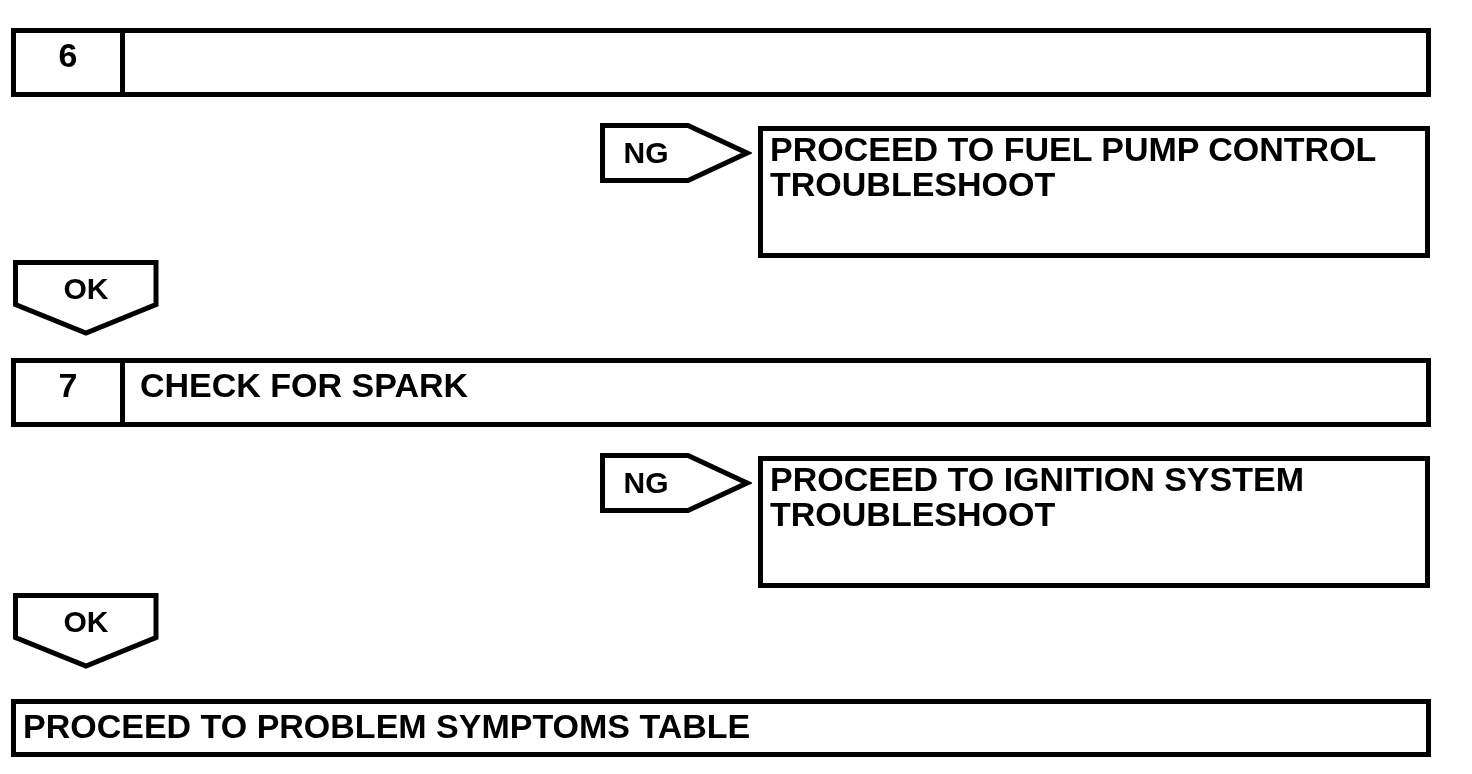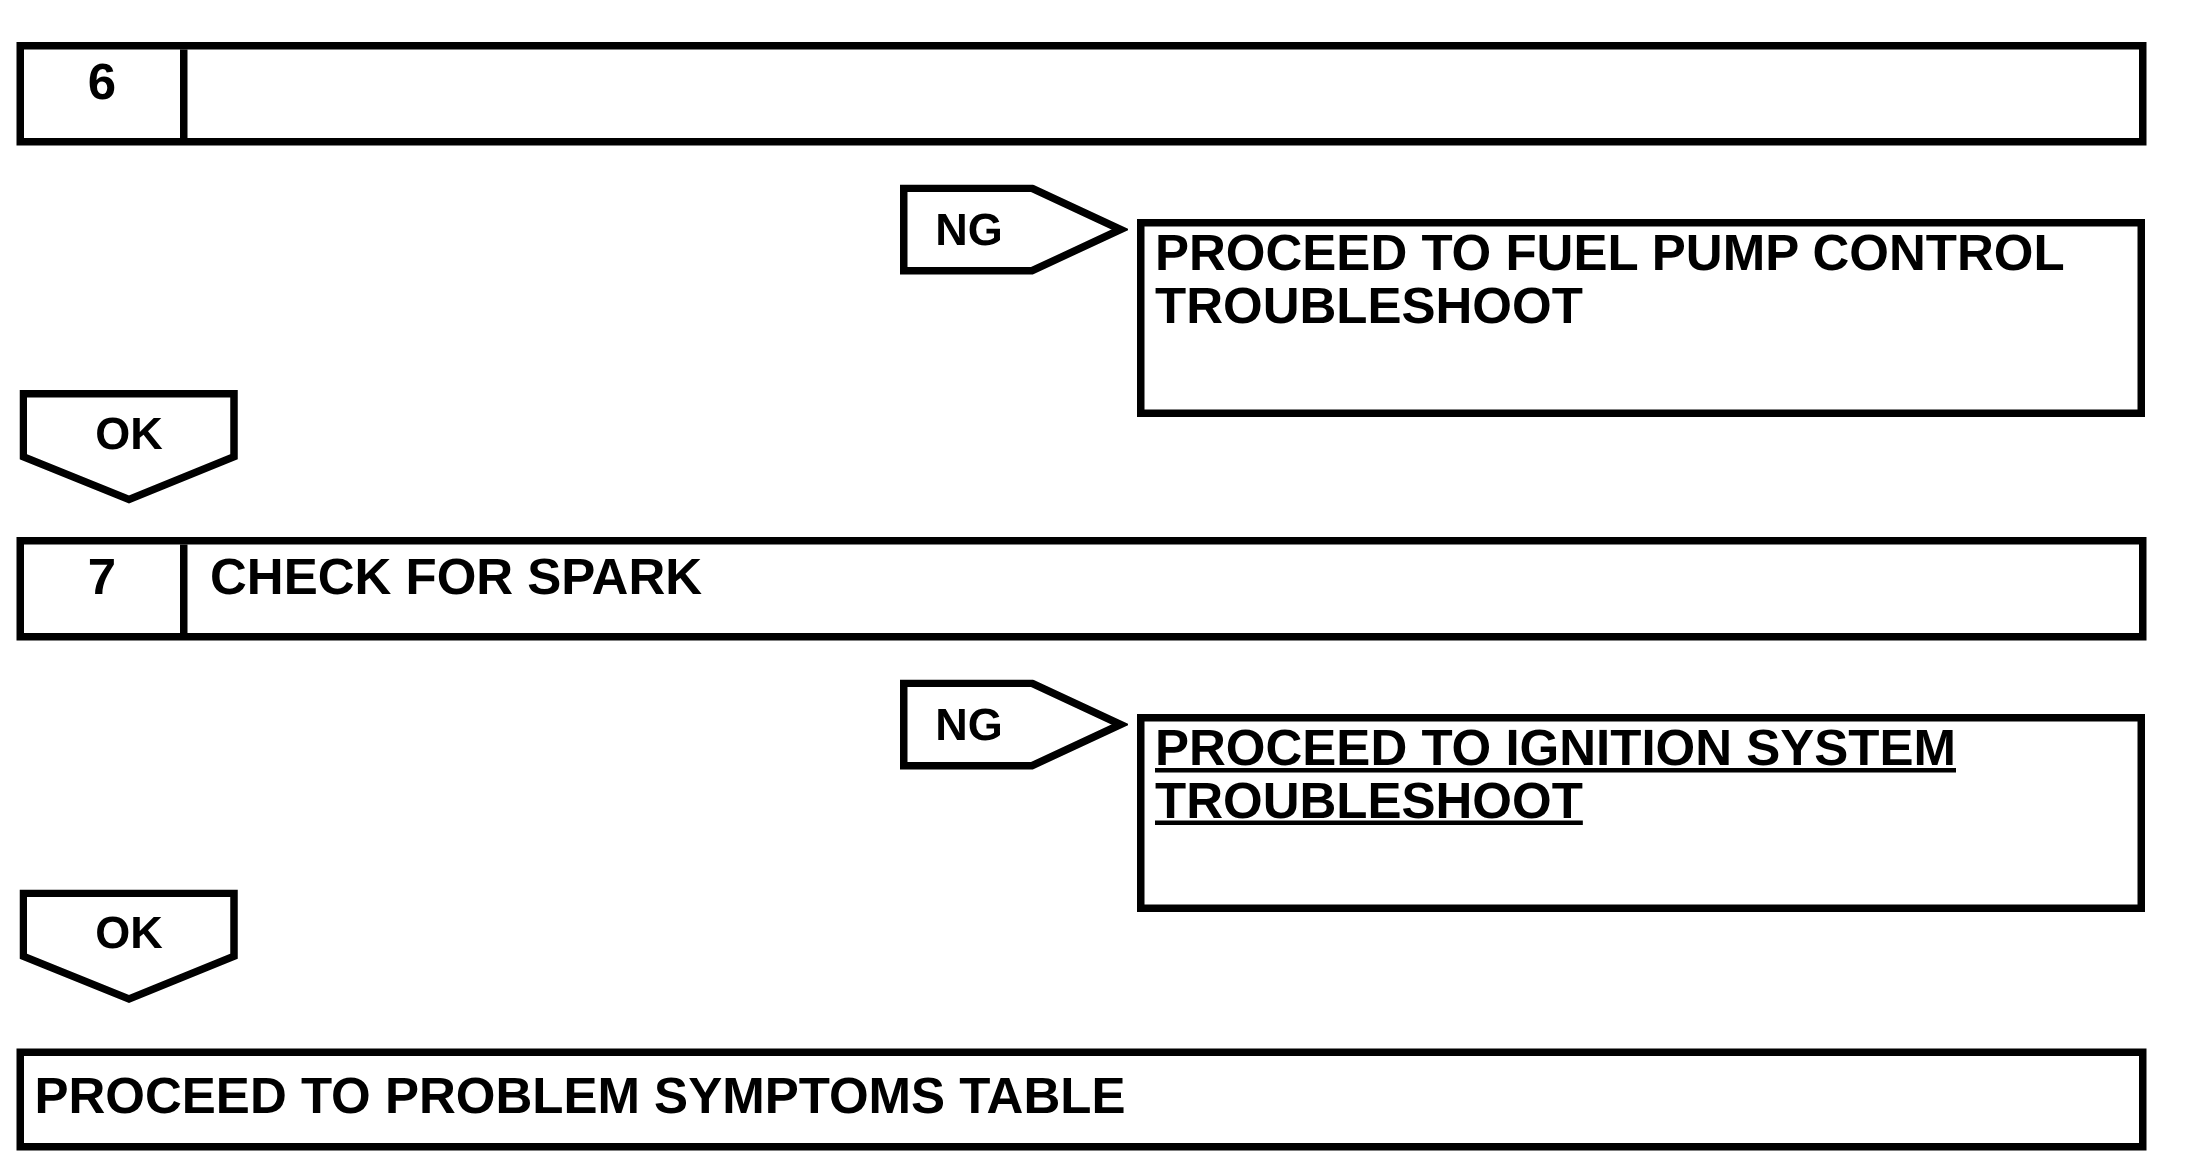--- a/index.html
+++ b/index.html
@@ -61,32 +61,31 @@
   }
   .result-box {
     position: absolute;
     left: 758px;
     width: 672px;
     height: 132px;
     border: 5px solid #000000;
     box-sizing: border-box;
     padding: 1px 4px 0 7px;
     background: #ffffff;
-    margin-top: 20px;
   }
   .result-line {
     font-size: 34px;
     line-height: 35px;
     white-space: nowrap;
   }
   .final-box {
     position: absolute;
     left: 11px;
     width: 1420px;
-    height: 68px;
+    height: 58px;
     border: 5px solid #000000;
     box-sizing: border-box;
     display: flex;
     align-items: center;
     padding: 0 0 4px 7px;
     font-size: 34px;
     white-space: nowrap;
     background: #ffffff;
   }
 </style>
@@ -117,21 +116,21 @@
   <div class="step-box" style="top:358px;">
     <div class="step-number">7</div>
     <div class="step-title">CHECK FOR SPARK</div>
   </div>
 
   <svg class="connector" style="left:600px; top:453px;" width="152" height="61" viewBox="0 0 152 61">
     <polygon points="2.5,2.5 88,2.5 147,30 88,57.5 2.5,57.5"></polygon>
     <text x="46" y="40">NG</text>
   </svg>
 
-  <div class="result-box" style="top:456px;text-decoration:underline;">
+  <div class="result-box" style="top:456px;">
     <div class="result-line">PROCEED TO IGNITION SYSTEM</div>
     <div class="result-line">TROUBLESHOOT</div>
   </div>
 
   <svg class="connector" style="left:13px; top:593px;" width="146" height="76" viewBox="0 0 146 76">
     <polygon points="2.5,2.5 143,2.5 143,44.5 73,73 2.5,44.5"></polygon>
     <text x="73" y="39">OK</text>
   </svg>
 
   <div class="final-box" style="top:699px;">

